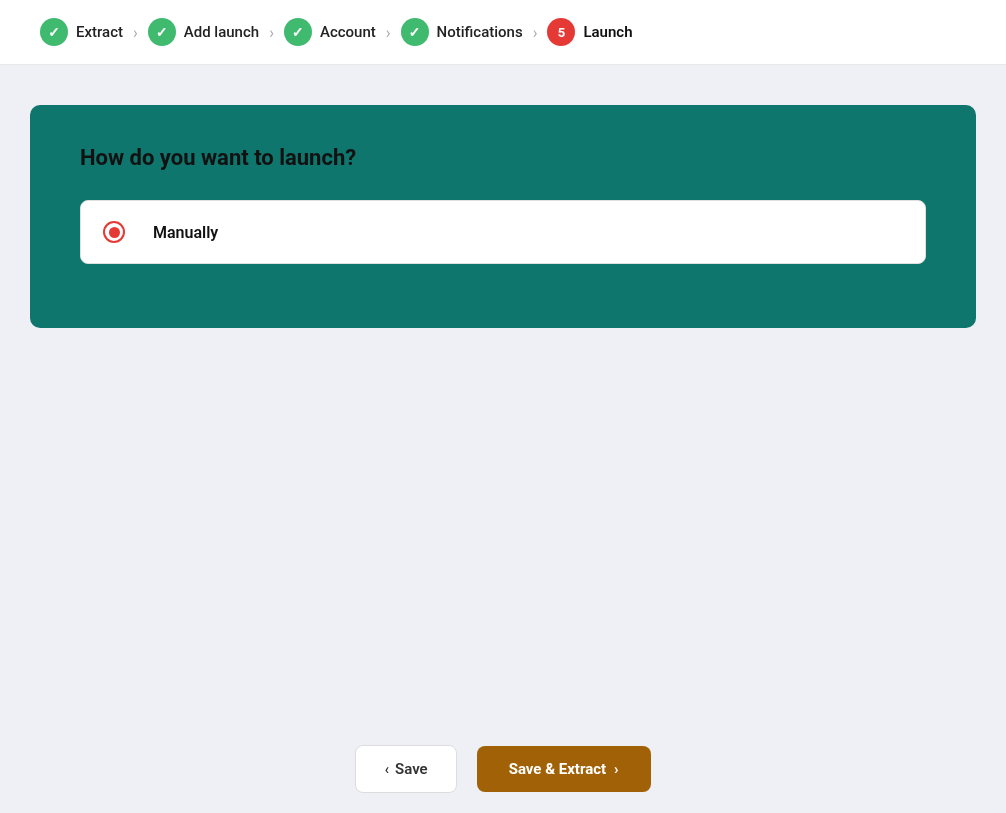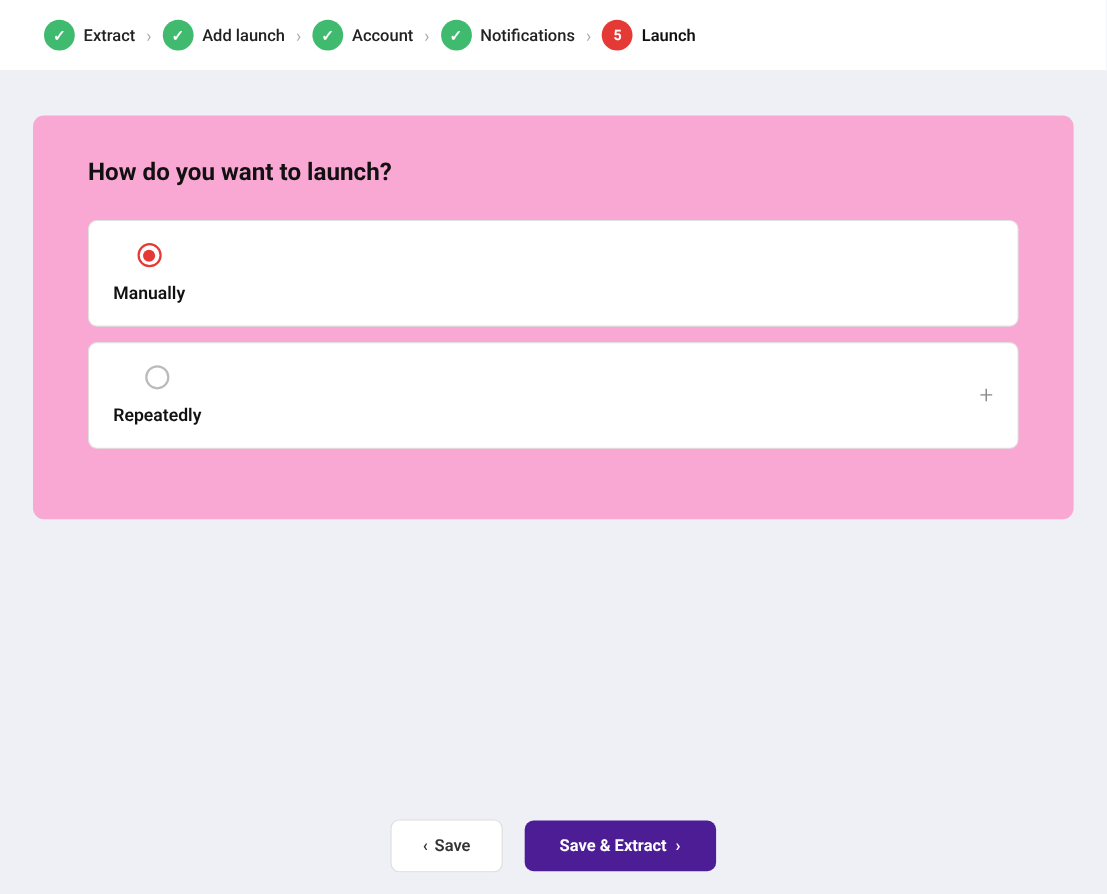--- a/index.html
+++ b/index.html
@@ -83,21 +83,21 @@
     
     .main-content {
       flex: 1;
       display: flex;
       flex-direction: column;
       align-items: center;
       padding: 40px 30px;
     }
 
     .card {
-      background: #f9a8d4;
+      background: #0f766e;
       border-radius: 10px;
       padding: 40px 50px 50px 50px;
       width: 950px;
       max-width: 100%;
     }
 
     .card-title {
       font-size: 22px;
       font-weight: 700;
       color: #111;
@@ -113,22 +113,21 @@
       align-items: center;
       justify-content: space-between;
       cursor: pointer;
       margin-bottom: 14px;
       background: #fff;
     }
 
     .option-left {
       display: flex;
       align-items: center;
-      gap: 14px;
-      flex-direction: column;
+      gap: 28px;
     }
 
     .radio-outer {
       width: 22px;
       height: 22px;
       border-radius: 50%;
       border: 2px solid #e53935;
       display: flex;
       align-items: center;
       justify-content: center;
@@ -186,21 +185,21 @@
       font-size: 15px;
       font-weight: 600;
       color: #333;
       cursor: pointer;
     }
 
     .btn-save {
       display: flex;
       align-items: center;
       gap: 8px;
-      background: #4c1d95;
+      background: #a16207;
       border: none;
       border-radius: 8px;
       padding: 14px 32px;
       font-size: 15px;
       font-weight: 700;
       color: #fff;
       cursor: pointer;
     }
   </style>
 </head>
@@ -246,27 +245,20 @@
 
     <div class="option-row">
       <div class="option-left">
         <div class="radio-outer">
           <div class="radio-inner"></div>
         </div>
         <span class="option-label">Manually</span>
       </div>
     </div>
 
-    <div class="option-row">
-      <div class="option-left">
-        <div class="radio-outer-inactive"></div>
-        <span class="option-label">Repeatedly</span>
-      </div>
-      <span class="option-plus">+</span>
-    </div>
 
   </div>
 </div>
 
 <div class="footer">
   <button class="btn-back">
     <span>‹</span>
     <span>Save</span>
   </button>
   <button class="btn-save">

